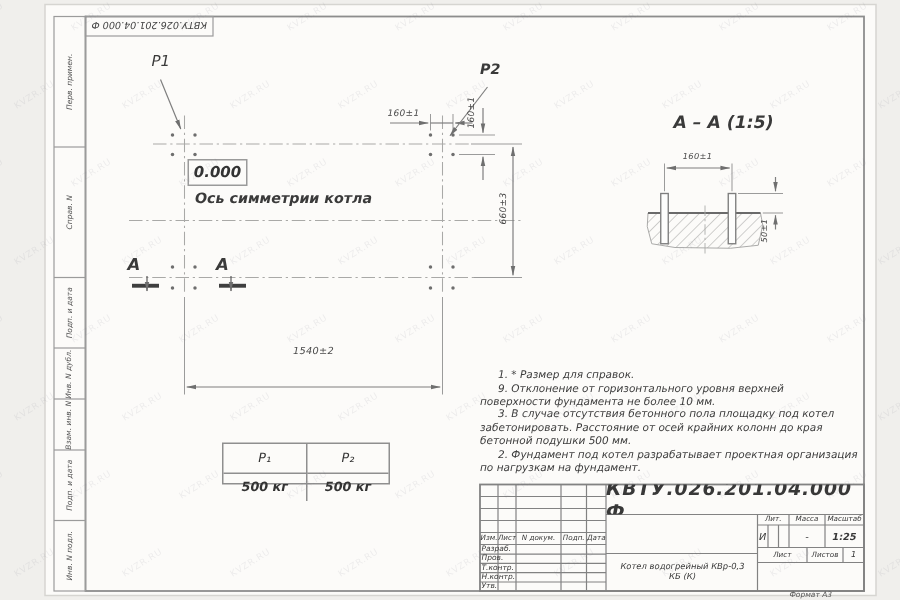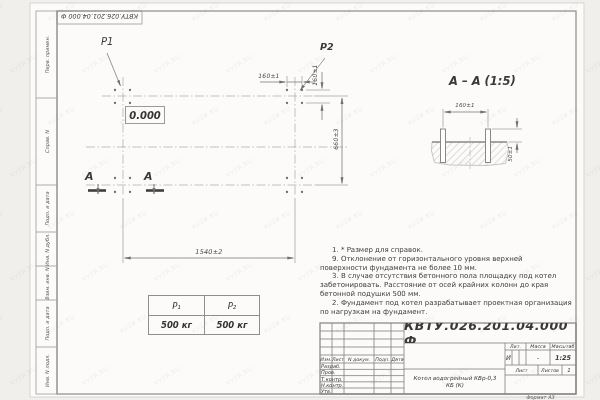--- a/index.html
+++ b/index.html
@@ -18,33 +18,33 @@
   .rot90{transform:rotate(-90deg);}
   .rot180{transform:rotate(180deg);}
   .dim{font-size:6px;letter-spacing:0.2px;color:#4a4a4a;}
   .marginlbl{
     position:absolute;height:9px;font-size:5px;font-style:italic;color:#555;
     display:flex;align-items:center;justify-content:center;z-index:4;
     transform:rotate(-90deg);
   }
   .notes{
     position:absolute;left:320px;top:246px;width:252px;z-index:4;
-    font-size:7px;color:#3c3c3c;line-height:8.8px;
+    font-size:7px;font-style:italic;color:#3c3c3c;line-height:8.8px;
   }
   .notes div{text-indent:12px;}
   .cell{
     position:absolute;display:flex;align-items:center;justify-content:center;
     font-style:italic;color:#383838;z-index:4;overflow:hidden;
   }
   .lvlbox{
     position:absolute;left:125px;top:106px;width:38px;height:16px;z-index:4;
     border:0.8px solid #9a9a9a;display:flex;align-items:center;justify-content:center;
     font-style:italic;font-size:10px;font-weight:600;color:#333;
   }
-  .ptable{position:absolute;left:148px;top:295px;width:112px;height:40px;z-index:4;
+  .ptable{position:absolute;left:148px;top:295px;width:112px;height:28px;z-index:4;
     border:1px solid #8f8f8f;box-sizing:border-box;background:transparent;}
   .ptable .pc{position:absolute;box-sizing:border-box;display:flex;align-items:center;justify-content:center;
     font-style:italic;color:#333;}
   .logo-row{position:absolute;left:506px;top:376px;width:69px;height:17px;z-index:4;
     display:flex;align-items:center;gap:2px;}
   .wave{width:12px;height:12px;border-radius:2.5px;flex:0 0 auto;
     background:repeating-linear-gradient(180deg,#101010 0 2px,#fdfdfc 2px 3.2px);
     border:1px solid #101010;box-sizing:border-box;}
   .kvzr{font-style:normal;font-weight:bold;font-size:12px;color:#101010;letter-spacing:-0.5px;}
   .company{font-style:normal;font-size:4.6px;color:#181818;line-height:5.2px;font-weight:bold;}
@@ -202,24 +202,25 @@
 <div class="marginlbl" style="left:3px;top:137px;width:87px;">Справ. N</div>
 <div class="marginlbl" style="left:23px;top:204px;width:47px;">Подп. и дата</div>
 <div class="marginlbl" style="left:29px;top:245px;width:34px;">Инв. N дубл.</div>
 <div class="marginlbl" style="left:29px;top:279px;width:34px;">Взам. инв. N</div>
 <div class="marginlbl" style="left:23px;top:319px;width:47px;">Подп. и дата</div>
 <div class="marginlbl" style="left:23px;top:366px;width:47px;">Инв. N подл.</div>
 
 <div class="t" style="left:101px;top:37px;font-size:10px;font-weight:400;">P1</div>
 <div class="t" style="left:320px;top:42px;font-size:9.5px;font-weight:600;">P2</div>
 <div class="lvlbox">0.000</div>
+<div class="t" style="left:130px;top:128px;font-size:9.5px;font-weight:600;">Ось симметрии котла</div>
 <div class="t c dim" style="left:252px;top:73px;width:34px;">160±1</div>
 <div class="t c dim rot90" style="left:298px;top:72px;width:34px;">160±1</div>
 <div class="t c dim rot90" style="left:316px;top:136px;width:40px;">660±3</div>
-<div class="t c dim" style="left:174px;top:249px;width:70px;font-size:6.5px;">1540±2</div>
+<div class="t c dim" style="left:174px;top:231px;width:70px;font-size:6.5px;">1540±2</div>
 <div class="t" style="left:85px;top:171px;font-size:11px;font-weight:600;">А</div>
 <div class="t" style="left:144px;top:171px;font-size:11px;font-weight:600;">А</div>
 
 <div class="t" style="left:449px;top:76px;font-size:11.5px;font-weight:600;">А – А (1:5)</div>
 <div class="t c dim" style="left:448px;top:103px;width:34px;font-size:5.5px;">160±1</div>
 <div class="t c dim rot90" style="left:494px;top:151px;width:34px;font-size:5.5px;">50±1</div>
 
 <div class="ptable">
   <div class="pc" style="left:0;top:0;width:56px;height:20px;border-right:1px solid #8f8f8f;border-bottom:1px solid #8f8f8f;font-size:8.5px;">Р₁</div>
   <div class="pc" style="left:56px;top:0;width:54px;height:20px;border-bottom:1px solid #8f8f8f;font-size:8.5px;">Р₂</div>

